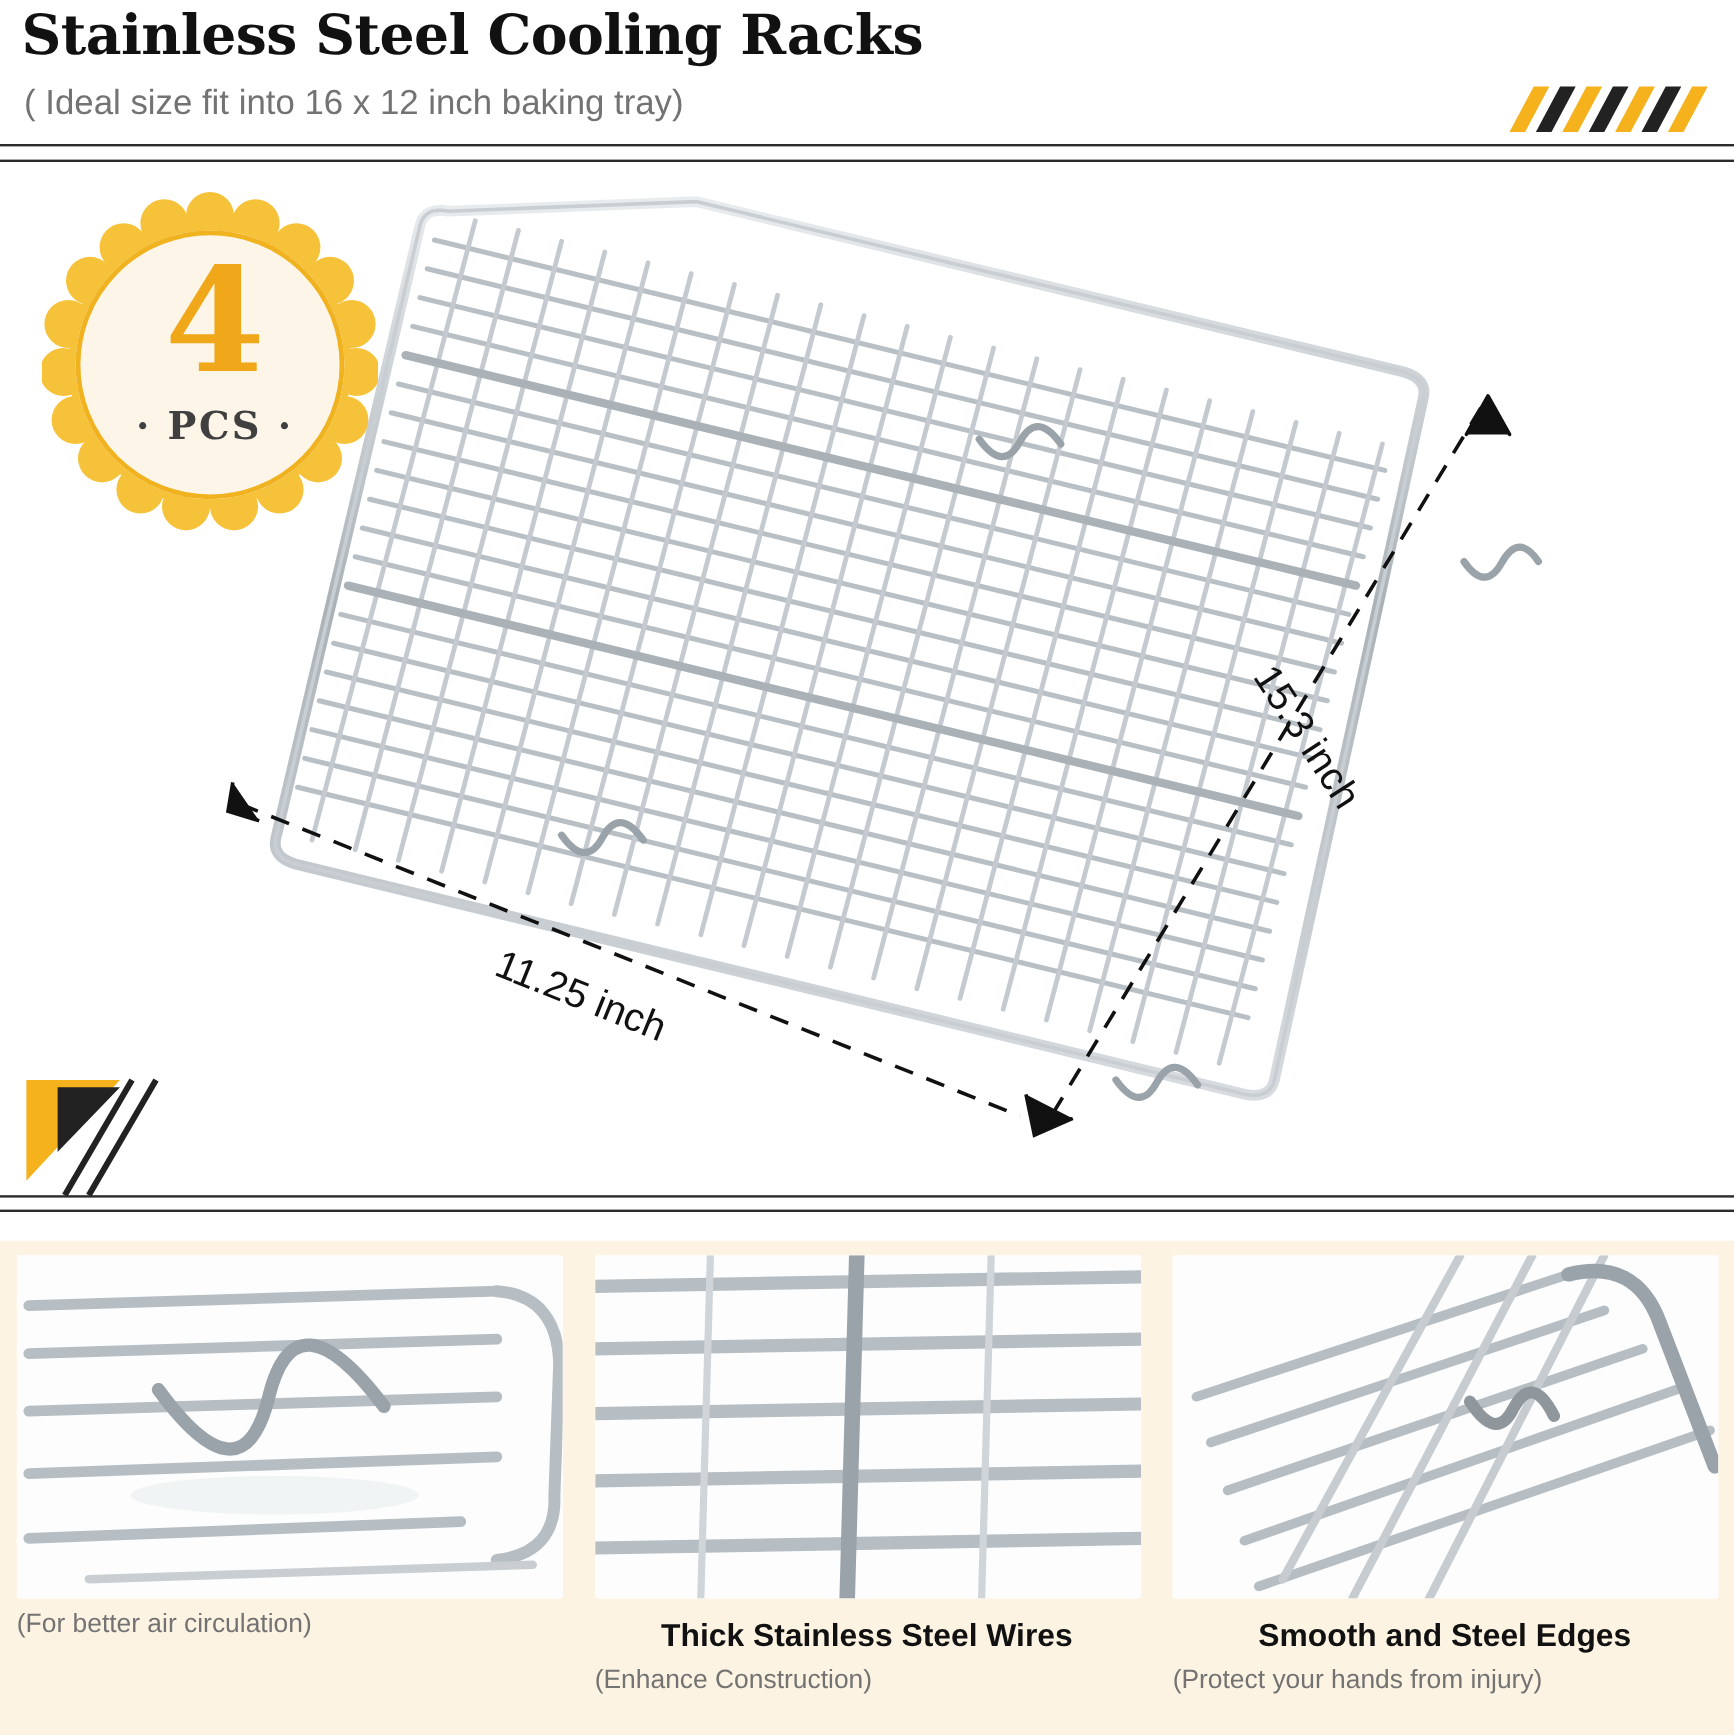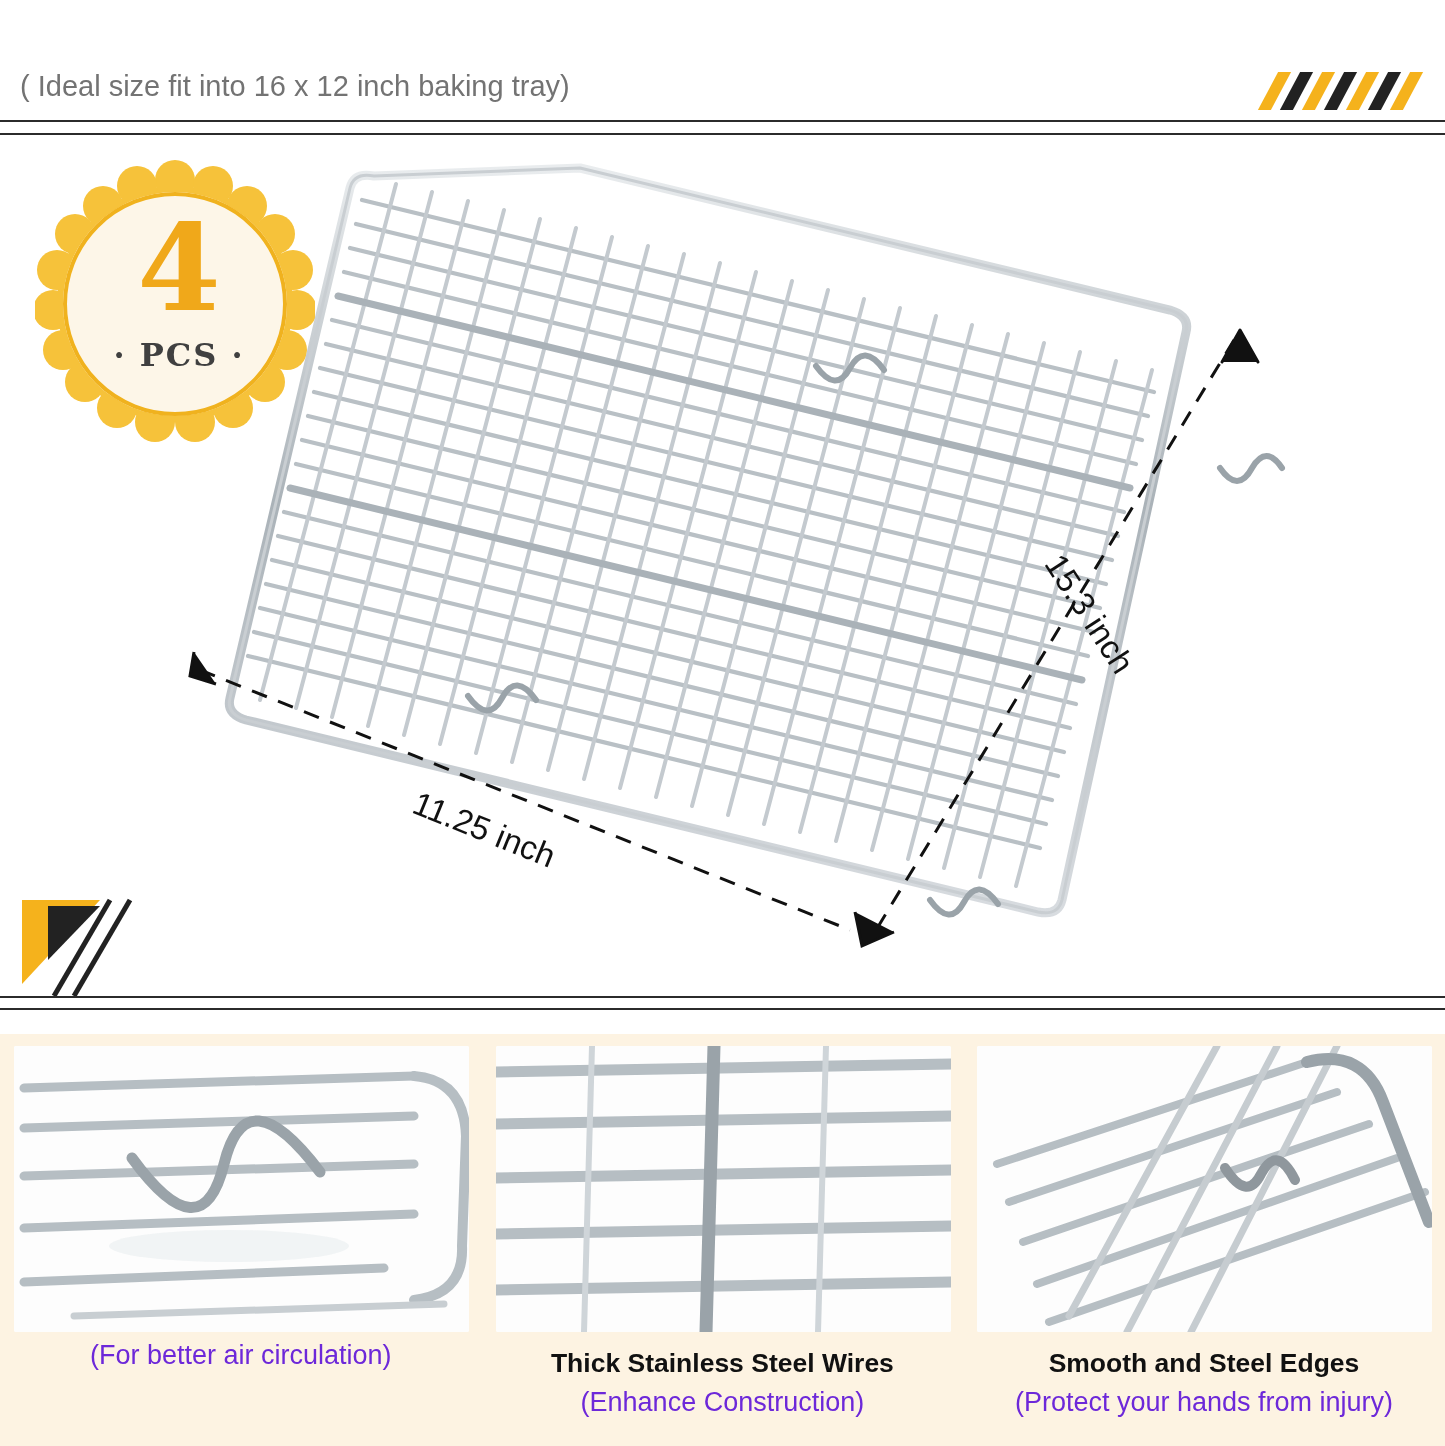--- a/index.html
+++ b/index.html
@@ -186,33 +186,33 @@
   .card-caption {
     text-align: center;
     margin-top: 16px;
     font-family: "Liberation Sans", sans-serif;
     font-size: 26.5px;
     font-weight: bold;
     color: #111111;
     white-space: nowrap;
   }
   .card-sub {
-    text-align: center;
     margin-top: 8px;
     font-family: "Liberation Sans", sans-serif;
-    font-size: 27px;
-    color: #6d28d9;
+    font-size: 22px;
+    color: #737373;
     white-space: nowrap;
   }
   svg { display: block; }
 </style>
 </head>
 <body>
 
 <div class="header">
+  <div class="title">Stainless Steel Cooling Racks</div>
   <div class="subtitle">( Ideal size fit into 16 x 12 inch baking tray)</div>
   <div class="rule-top"></div>
   <div class="rule-top2"></div>
   <div class="stripes stripes-header">
     <span style="background:#f5b21c"></span>
     <span style="background:#222222"></span>
     <span style="background:#f5b21c"></span>
     <span style="background:#222222"></span>
     <span style="background:#f5b21c"></span>
     <span style="background:#222222"></span>

